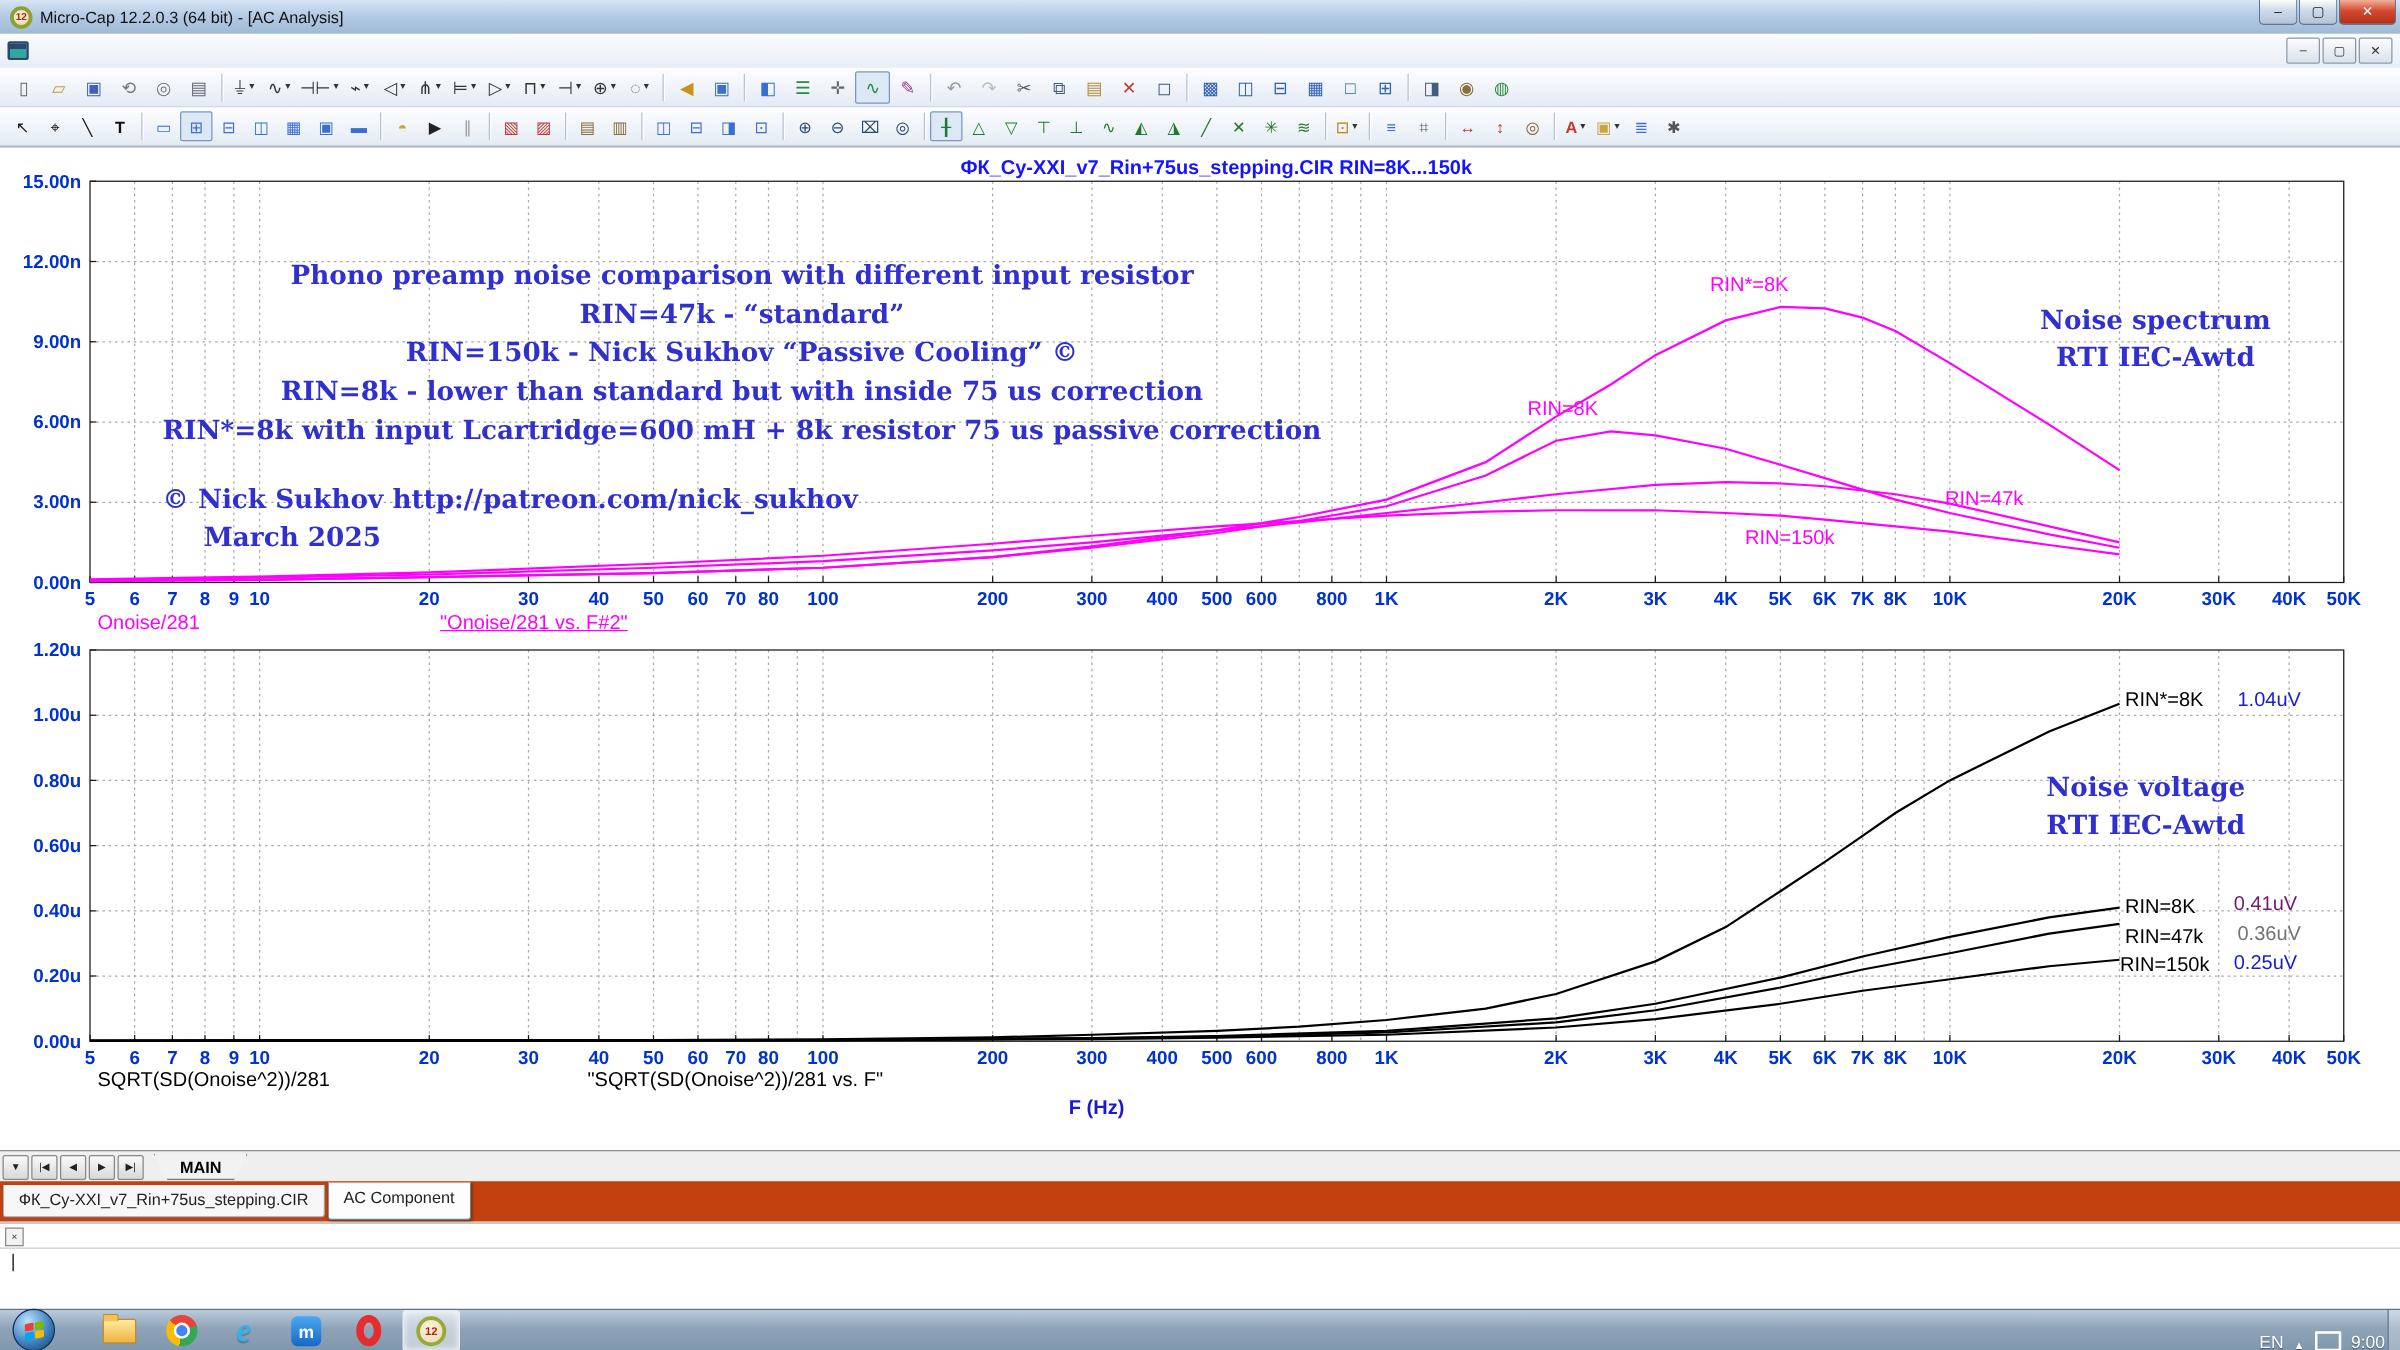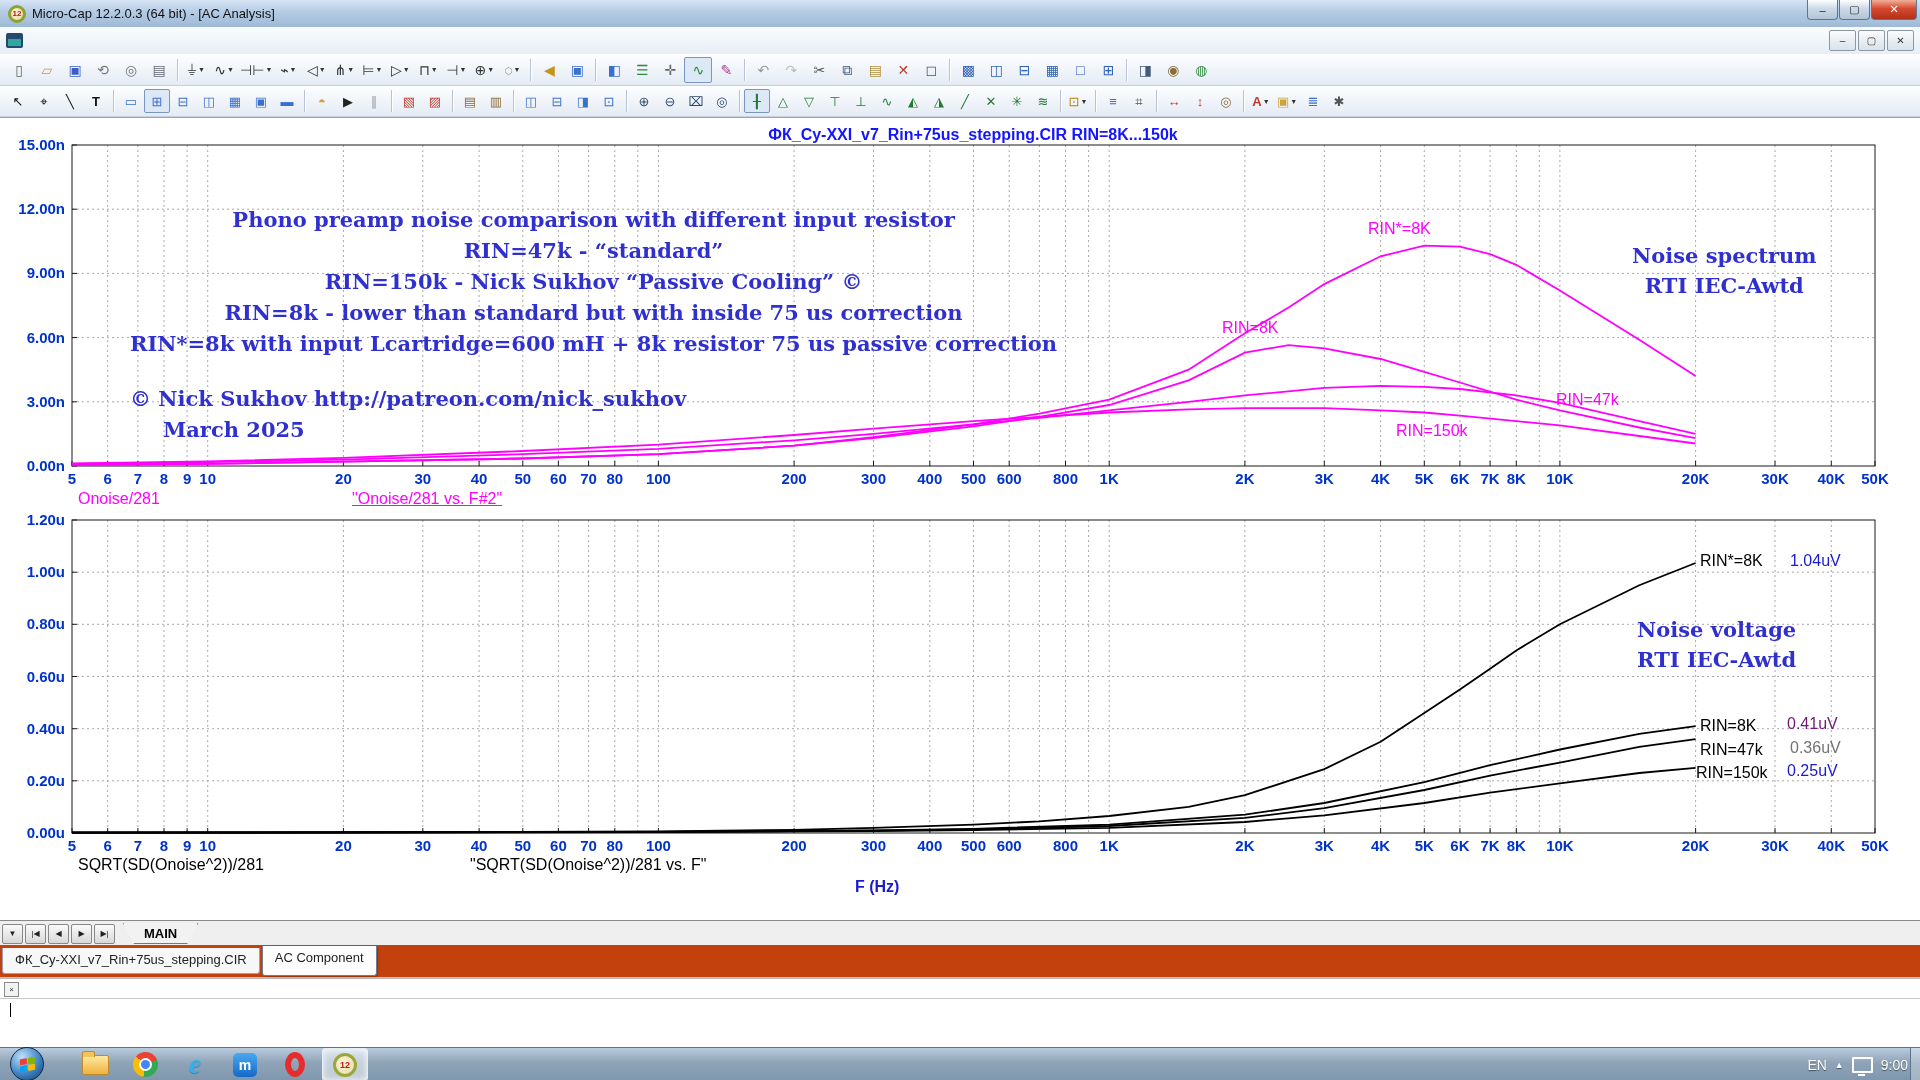--- a/index.html
+++ b/index.html
@@ -105,21 +105,21 @@
   .icon-chrome:after{content:"";position:absolute;left:50%;top:50%;width:9px;height:9px;margin:-4.5px;
     background:#4285f4;border-radius:50%;}
   .icon-ie{font-family:"Liberation Serif",serif;font-style:italic;font-weight:bold;font-size:27px;
     color:#35b1e8;text-shadow:0 1px 1px rgba(0,0,0,.25);}
   .icon-maxthon{width:24px;height:24px;border-radius:5px;background:linear-gradient(#4aa8f0,#1668c8);
     color:#fff;font-weight:bold;font-size:14px;display:flex;align-items:center;justify-content:center;}
   .icon-opera{width:20px;height:25px;border-radius:50%;border:6px solid #e62c2c;box-sizing:border-box;}
   .icon-mc{width:24px;height:24px;border-radius:50%;border:3px solid #9aa83a;box-sizing:border-box;
     background:radial-gradient(circle at 40% 35%,#faf4d8,#e7dcab);display:flex;align-items:center;
     justify-content:center;color:#c61616;font-size:9px;font-weight:bold;}
-  .tray{position:absolute;right:12px;top:0;height:33px;display:flex;align-items:center;gap:8px;
+  .tray{position:absolute;right:12px;top:0;height:33px;display:flex;align-items:flex-end;gap:8px;
     color:#fff;font-size:14px;text-shadow:0 1px 1px rgba(0,0,0,.5);}
   .tray-up{font-size:9px;}
   .icon-network{width:17px;height:12px;border:2px solid #fff;border-radius:1px;position:relative;}
   .icon-network:after{content:"";position:absolute;left:4px;bottom:-5px;width:7px;height:2px;background:#fff;}
   .show-desktop{position:absolute;right:0;top:0;width:9px;height:33px;border-left:1px solid #5a7390;
     background:rgba(255,255,255,.28);}
 </style>
 </head>
 <body>
 

